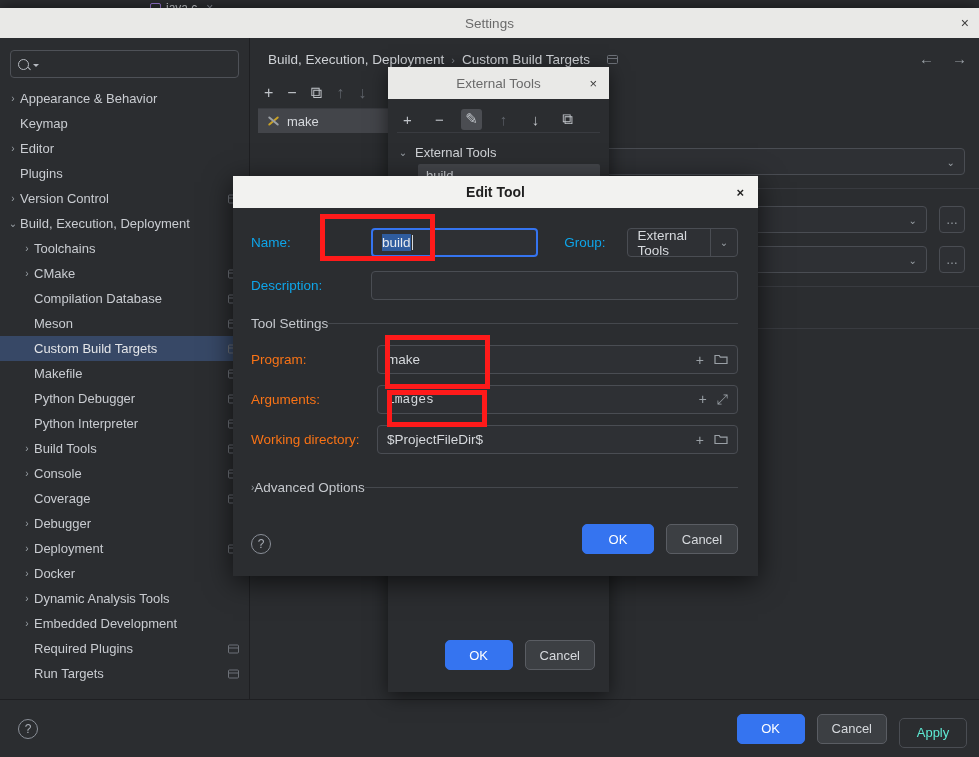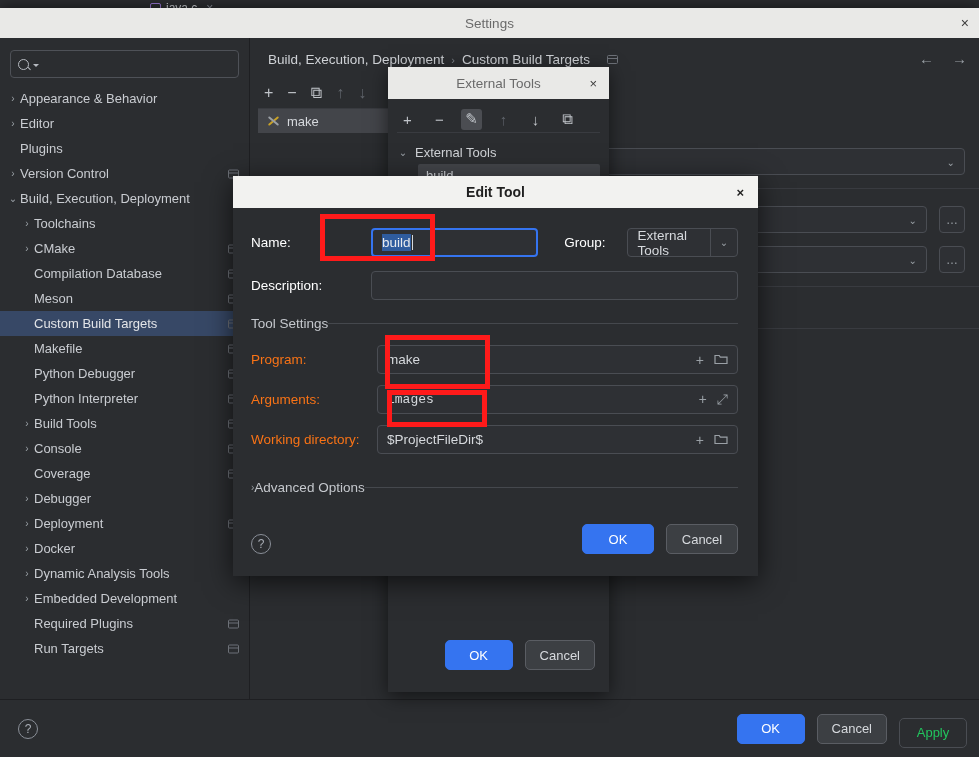--- a/index.html
+++ b/index.html
@@ -174,21 +174,21 @@
   }
   #settings-footer .spacer { flex: 1; }
   .btn {
     height: 30px; min-width: 68px; border-radius: 5px;
     border: 1px solid #5a5d63; background: #3c3f43; color: #d6d9dd;
     font-size: 13px; font-family: "Liberation Sans", sans-serif;
     display: flex; align-items: center; justify-content: center;
     margin-right: 12px; padding: 0 14px;
   }
   .btn.primary { background: #3574f0; border-color: #3574f0; color: #fff; }
-  .btn.disabled { color: #22c55e; border-color: #4a4d53; background: #2b2d30; margin-top: 8px; }
+  .btn.disabled { color: #5eead4; border-color: #4a4d53; background: #2b2d30; margin-top: 8px; }
 
   
   #ext-dialog {
     position: absolute; left: 388px; top: 67px; width: 221px; height: 625px;
     background: #2b2d30; box-shadow: 0 4px 18px rgba(0,0,0,.55);
   }
   #ext-titlebar {
     height: 32px; background: #e9e9e7; position: relative;
     display: flex; align-items: center; justify-content: center;
   }
@@ -237,21 +237,21 @@
   }
   #edit-title { color: #1f1f1f; font-size: 14px; font-weight: bold; }
   #edit-close {
     position: absolute; right: 14px; top: 50%; transform: translateY(-50%);
     color: #1f1f1f; font-size: 13px; font-weight: bold;
   }
   #edit-content { padding: 20px 20px 0 18px; position: relative; height: 368px; }
 
   .row { display: flex; align-items: center; margin-bottom: 14px; }
   .row-label {
-    color: #ffffff; font-size: 13.5px; width: 120px; flex: none;
+    color: #0ea5e9; font-size: 13.5px; width: 120px; flex: none;
   }
   .field {
     height: 29px; border: 1px solid #4a4d53; border-radius: 4px;
     background: #2e3034; display: flex; align-items: center;
     padding: 0 9px; color: #d6d9dd; font-size: 13.5px;
   }
   .field.focused { border: 2px solid #3574f0; }
   .field .sel-text {
     background: #2f5c9e; color: #e8eaed; padding: 1px 0;
   }
@@ -331,20 +331,24 @@
     <div id="settings-left">
       <div id="search-box">
         <span class="magnifier"></span>
         <span class="caret"></span>
         <input id="search-input" type="text" placeholder="" style="">
       </div>
       <div id="tree">
           <div class="tree-row">
             <span class="tree-arrow" style="margin-left: 6px;">›</span>
             <span class="tree-label">Appearance &amp; Behavior</span>
+          </div>
+          <div class="tree-row">
+            <span class="tree-arrow" style="margin-left: 6px;"></span>
+            <span class="tree-label">Keymap</span>
           </div>
           <div class="tree-row">
             <span class="tree-arrow" style="margin-left: 6px;">›</span>
             <span class="tree-label">Editor</span>
           </div>
           <div class="tree-row">
             <span class="tree-arrow" style="margin-left: 6px;"></span>
             <span class="tree-label">Plugins</span>
           </div>
           <div class="tree-row">

